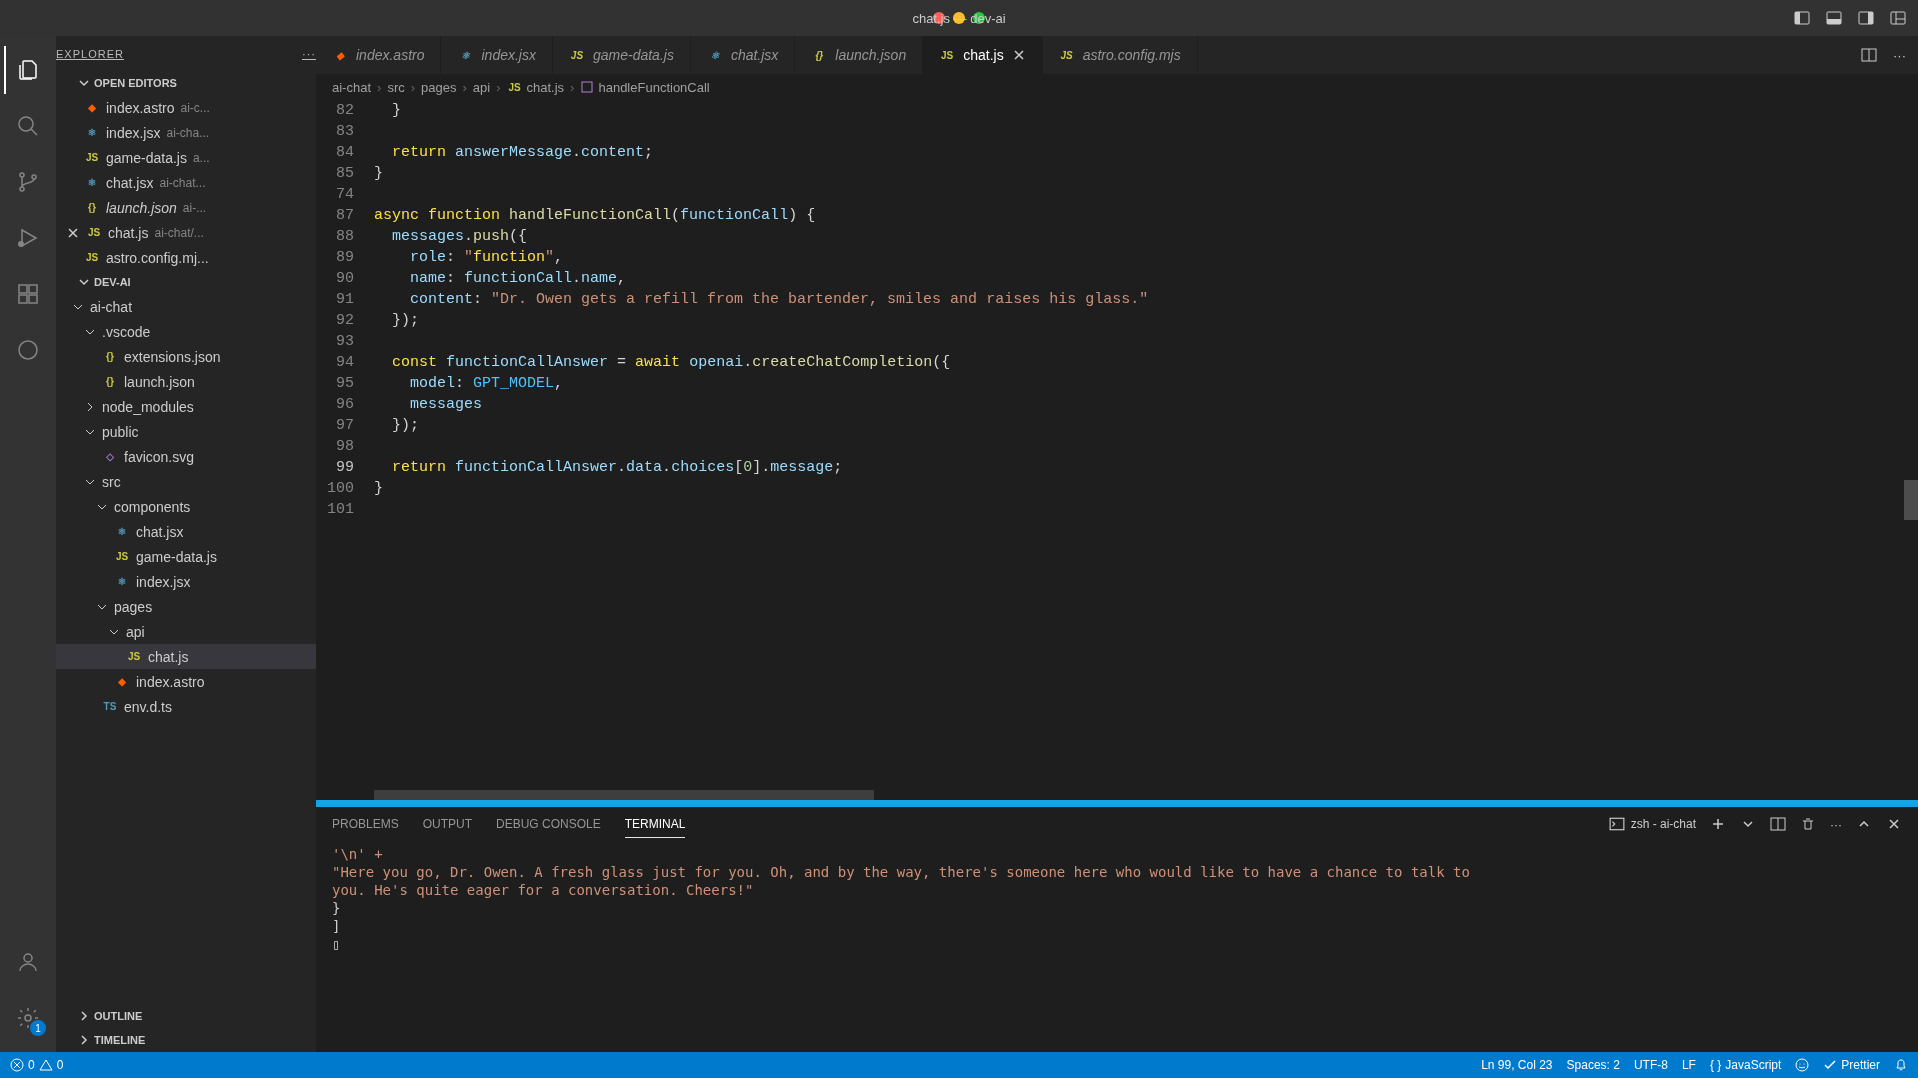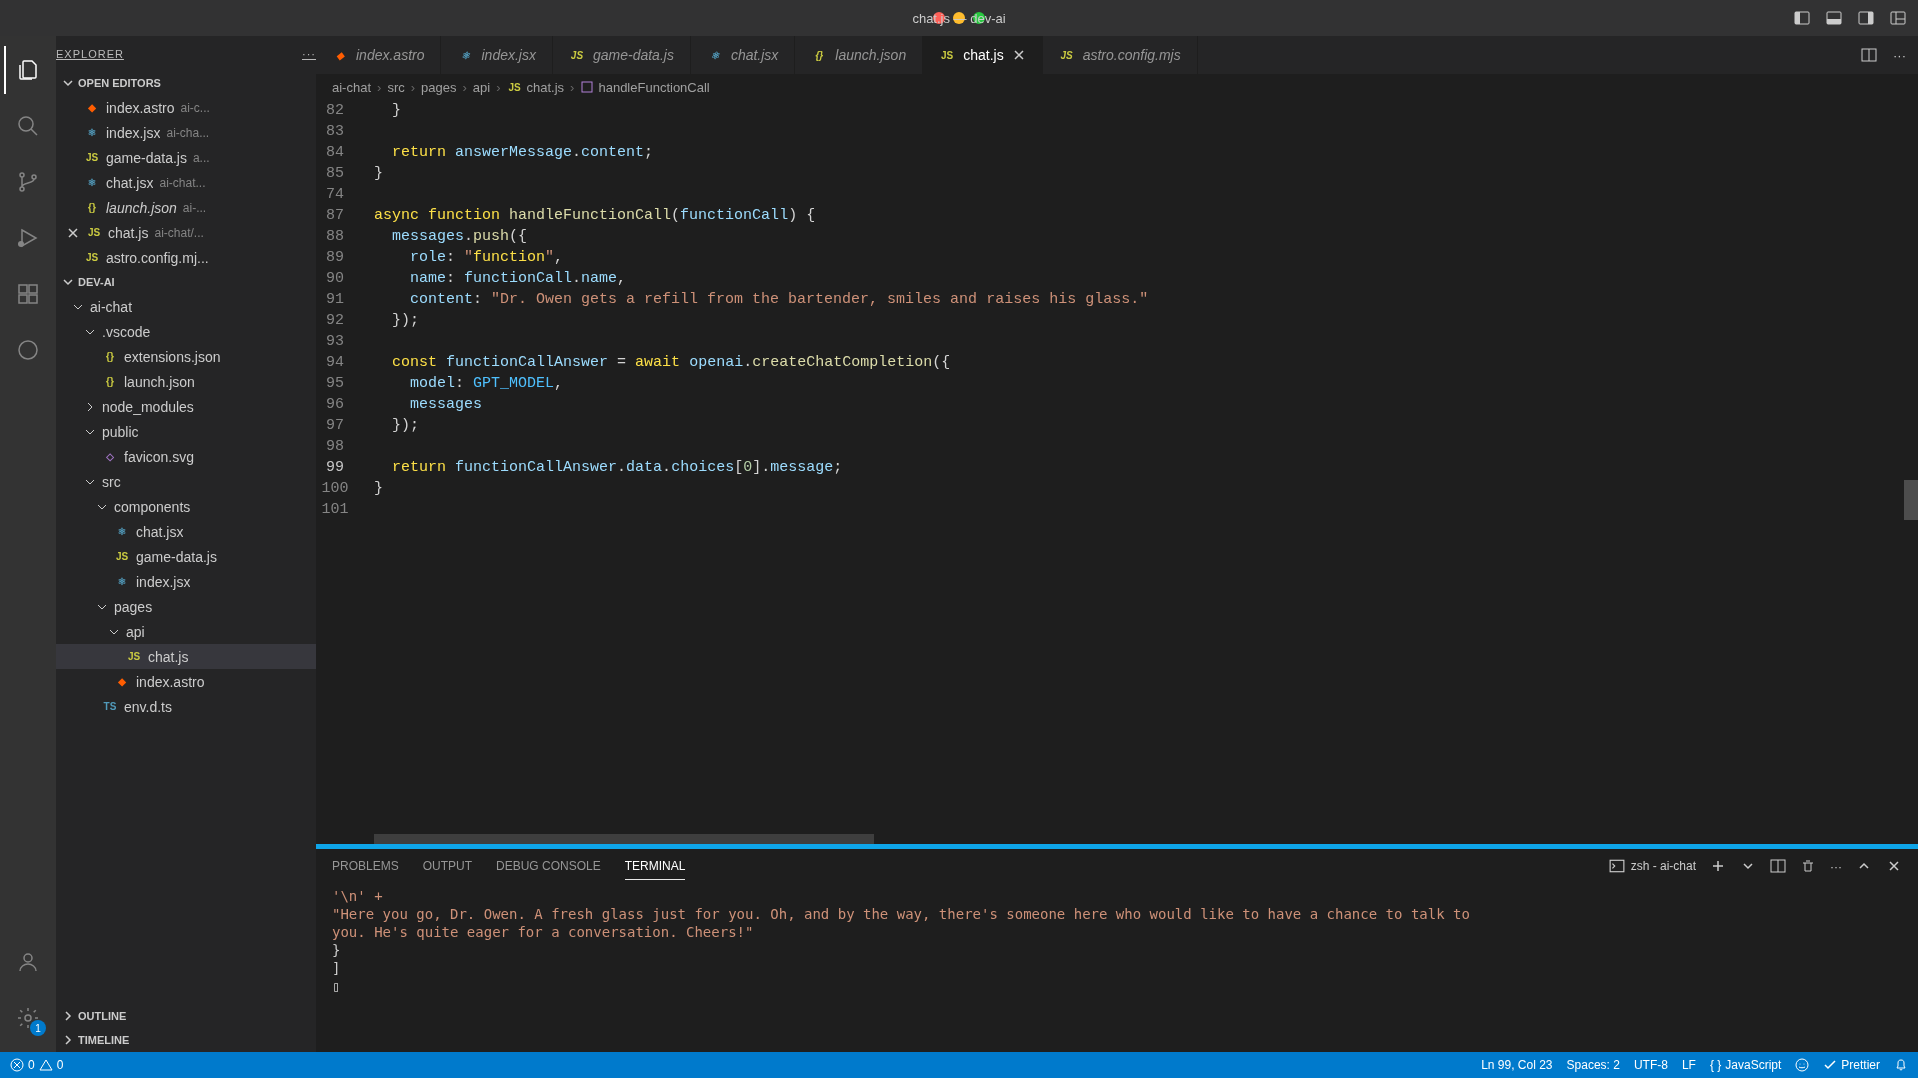--- a/index.html
+++ b/index.html
@@ -110,20 +110,21 @@
 .section-header {
   height: 24px;
   display: flex;
   align-items: center;
   padding: 0 6px;
   font-size: 11px;
   font-weight: 700;
   color: #cccccc;
   cursor: pointer;
   gap: 4px;
+  margin-left: 16px;
 }
 .chevron { width: 12px; height: 12px; fill: #cccccc; }
 .tree-item {
   height: 25px;
   display: flex;
   align-items: center;
   padding-right: 8px;
   cursor: pointer;
   font-size: 14px;
   gap: 6px;
@@ -194,21 +195,21 @@
   flex: 1;
   display: flex;
   overflow: hidden;
   font-family: Menlo, Monaco, "Courier New", monospace;
   font-size: 15px;
   line-height: 21px;
   position: relative;
 }
 .gutter {
   width: 58px;
-  text-align: center;
+  text-align: right;
   padding-right: 20px;
   color: #858585;
   user-select: none;
 }
 .code-content { flex: 1; white-space: pre; color: #d4d4d4; }
 .line { height: 21px; }
 .line.current .ln { color: #c6c6c6; }
 
 .kw { color: #fde047; }
 .fn { color: #dcdcaa; }
@@ -244,22 +245,22 @@
 .scrollbar-h {
   position: absolute;
   bottom: 0;
   left: 58px;
   height: 10px;
   width: 500px;
   background: #3e3e3e;
 }
 
 .panel {
-  height: 208px;
-  border-top: 5px solid #0ea5e9;
+  height: 252px;
+  border-top: 7px solid #0ea5e9;
   display: flex;
   flex-direction: column;
 }
 .panel-tabs {
   height: 34px;
   display: flex;
   align-items: center;
   padding: 0 16px;
   gap: 24px;
   font-size: 12px;

